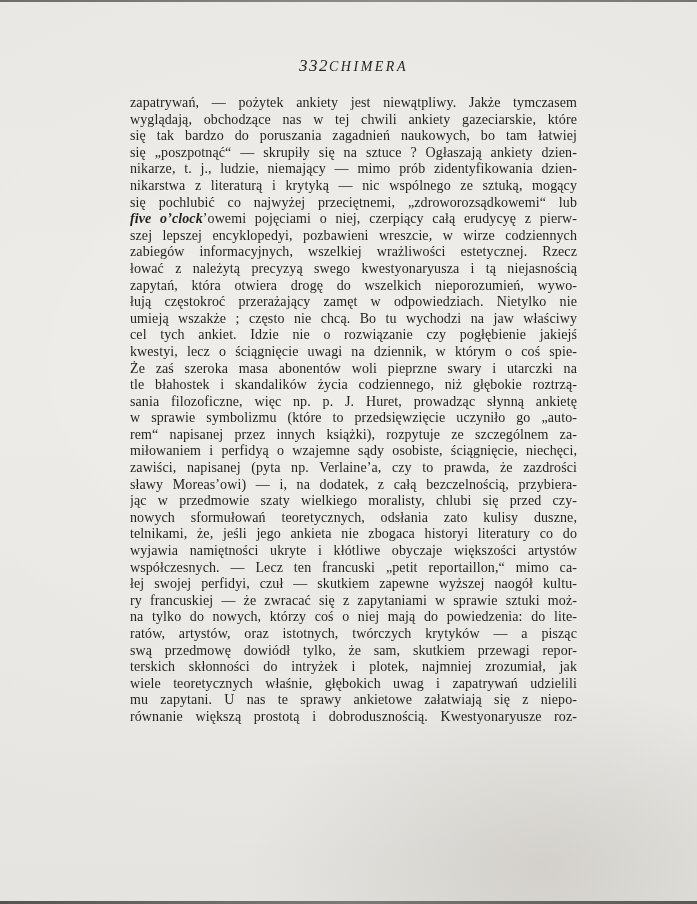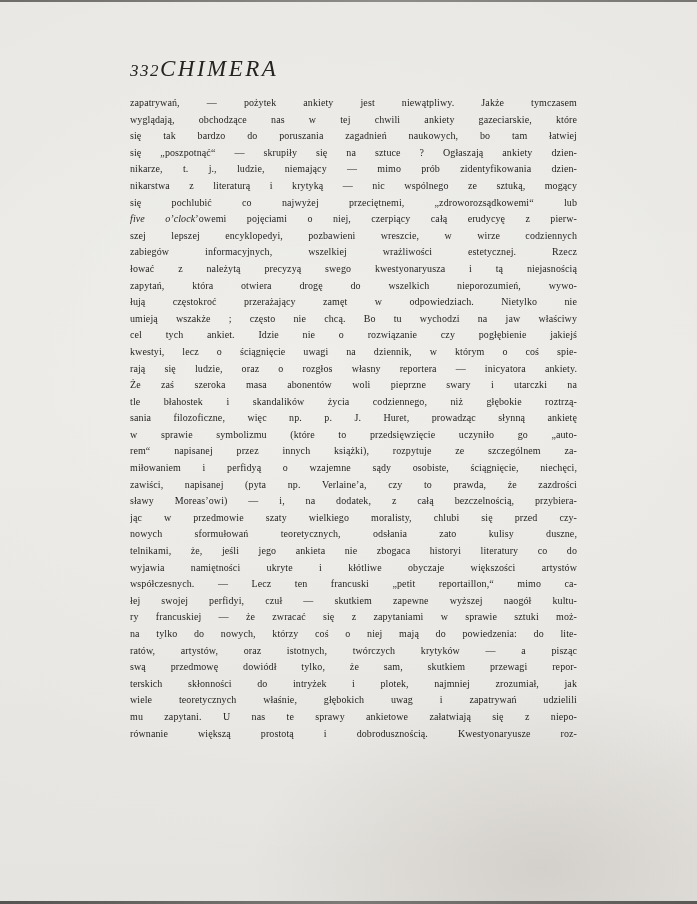--- a/index.html
+++ b/index.html
@@ -36,50 +36,50 @@
     width: 100%; height: 3px;
     background: linear-gradient(90deg, #3c3b39, #6b6a66 50%, #43423f);
     opacity: .85;
   }
   .running-head {
     position: absolute;
     top: 56px;
     left: 130px;
     width: 447px;
     display: flex;
-    justify-content: flex-start;
+    justify-content: center;
     align-items: baseline;
     font-style: italic;
     color: #262422;
   }
   .page-number {
     font-size: 17px;
     letter-spacing: 1.5px;
   }
   .journal-title {
-    font-size: 23px;
+    font-size: 14px;
     letter-spacing: 2.5px;
   }
   .text-block {
     position: absolute;
     top: 95px;
     left: 130px;
     width: 447px;
-    font-size: 10px;
+    font-size: 14px;
     letter-spacing: 0.1px;
   }
   .line {
     height: 16.6px;
     line-height: 16.6px;
     overflow: hidden;
     text-align: justify;
     text-align-last: justify;
     white-space: normal;
   }
-  .italic { font-style: italic; }
+  .italic { font-style: italic; font-weight: bold; }
 </style>
 </head>
 <body>
 
 <div class="scan-page">
   <div class="running-head">
     <span class="page-number">332</span>
     <span class="journal-title">CHIMERA</span>
   </div>
   <div class="text-block">
@@ -92,21 +92,20 @@
       <div class="line"><span>się pochlubić co najwyżej przeciętnemi, „zdroworozsądkowemi“ lub</span></div>
       <div class="line"><span class="italic">five o’clock</span><span>’owemi pojęciami o niej, czerpiący całą erudycyę z pierw-</span></div>
       <div class="line"><span>szej lepszej encyklopedyi, pozbawieni wreszcie, w wirze codziennych</span></div>
       <div class="line"><span>zabiegów informacyjnych, wszelkiej wrażliwości estetycznej. Rzecz</span></div>
       <div class="line"><span>łować z należytą precyzyą swego kwestyonaryusza i tą niejasnością</span></div>
       <div class="line"><span>zapytań, która otwiera drogę do wszelkich nieporozumień, wywo-</span></div>
       <div class="line"><span>łują częstokroć przerażający zamęt w odpowiedziach. Nietylko nie</span></div>
       <div class="line"><span>umieją wszakże ; często nie chcą. Bo tu wychodzi na jaw właściwy</span></div>
       <div class="line"><span>cel tych ankiet. Idzie nie o rozwiązanie czy pogłębienie jakiejś</span></div>
       <div class="line"><span>kwestyi, lecz o ściągnięcie uwagi na dziennik, w którym o coś spie-</span></div>
-      <div class="line"><span>rają się ludzie, oraz o rozgłos własny reportera — inicyatora ankiety.</span></div>
       <div class="line"><span>Że zaś szeroka masa abonentów woli pieprzne swary i utarczki na</span></div>
       <div class="line"><span>tle błahostek i skandalików życia codziennego, niż głębokie roztrzą-</span></div>
       <div class="line"><span>sania filozoficzne, więc np. p. J. Huret, prowadząc słynną ankietę</span></div>
       <div class="line"><span>w sprawie symbolizmu (które to przedsięwzięcie uczyniło go „auto-</span></div>
       <div class="line"><span>rem“ napisanej przez innych książki), rozpytuje ze szczególnem za-</span></div>
       <div class="line"><span>miłowaniem i perfidyą o wzajemne sądy osobiste, ściągnięcie, niechęci,</span></div>
       <div class="line"><span>zawiści, napisanej (pyta np. Verlaine’a, czy to prawda, że zazdrości</span></div>
       <div class="line"><span>sławy Moreas’owi) — i, na dodatek, z całą bezczelnością, przybiera-</span></div>
       <div class="line"><span>jąc w przedmowie szaty wielkiego moralisty, chlubi się przed czy-</span></div>
       <div class="line"><span>nowych sformułowań teoretycznych, odsłania zato kulisy duszne,</span></div>

